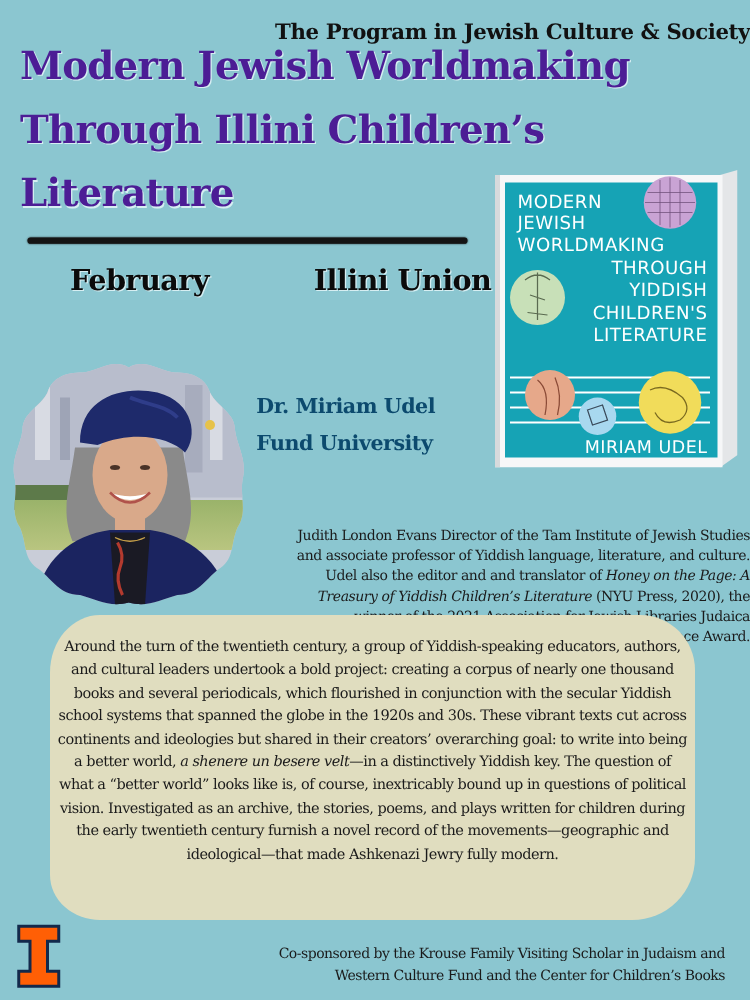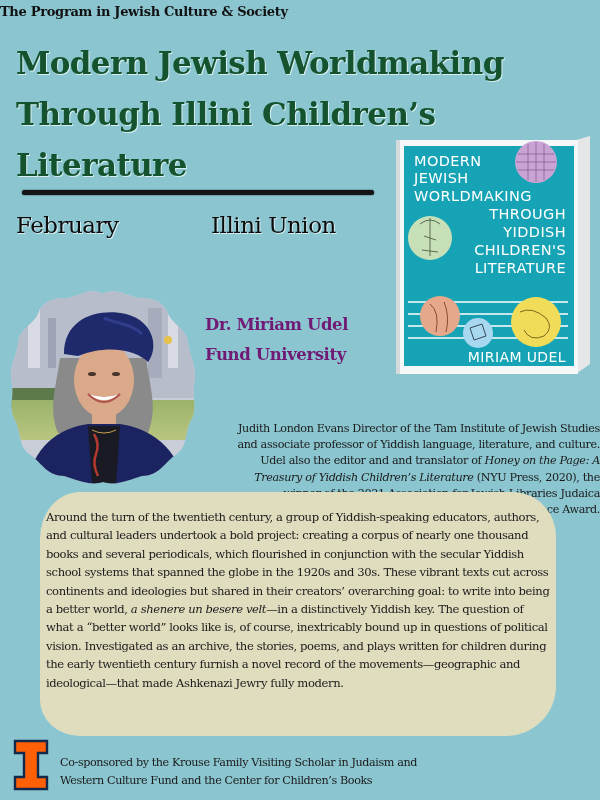--- a/index.html
+++ b/index.html
@@ -6,70 +6,71 @@
     html, body { width: 600px; height: 800px; overflow: hidden; }
     body {
       background: #8bc6d0;
       position: relative;
       font-family: "DejaVu Serif", serif;
       color: #111;
     }
     .abs { position: absolute; }
 
     .program {
-      left: 0; width: 600px; top: 4px;
-      text-align: left;
-      font-family: "DejaVu Serif", serif;
-      font-weight: bold;
-      font-size: 13px;
+      left: 0; width: 600px; top: 16px;
+      text-align: right;
+      font-family: "DejaVu Serif", serif;
+      font-weight: bold;
+      font-size: 17px;
       letter-spacing: -0.3px;
       color: #111;
     }
     .title {
-      left: 16px; top: 38px; width: 560px;
+      left: 16px; top: 28px; width: 560px;
       font-family: "DejaVu Serif", serif;
       font-weight: bold;
       font-size: 31px;
       line-height: 51px;
       letter-spacing: -0.6px;
-      color: #14532d;
+      color: #4c1d95;
       text-shadow: 1px 1px 0 #d6eef2;
     }
     .divider {
       left: 22px; top: 190px; width: 352px; height: 5px;
       background: #141414;
       border-radius: 3px;
       box-shadow: 0 0 1.5px #141414;
     }
     .when, .where {
       top: 206px;
       font-family: "DejaVu Serif", serif;
-      font-weight: normal;
+      font-weight: bold;
       font-size: 23px;
       line-height: 38px;
       letter-spacing: -0.5px;
       color: #0b0b0b;
       text-shadow: 1px 1px 0 #d6eef2;
+      margin-left: 40px;
     }
     .when { left: 16px; width: 180px; }
     .where { left: 211px; width: 180px; }
 
     
     .photo {
       left: 8px; top: 288px; width: 190px; height: 196px;
     }
 
     .speaker {
       left: 205px; top: 310px; width: 190px;
       font-family: "DejaVu Serif", serif;
       font-weight: bold;
       font-size: 16.5px;
       line-height: 30px;
       letter-spacing: -0.4px;
-      color: #701a75;
+      color: #0c4a6e;
     }
 
     
     .book {
       left: 396px; top: 136px; width: 194px; height: 238px;
     }
 
     .bio {
       left: 228px; top: 377px; width: 372px;
       text-align: right;
@@ -82,38 +83,39 @@
     }
     .bio i { font-style: italic; }
 
     .abstract-box {
       left: 40px; top: 492px; width: 516px; height: 244px;
       background: #e0ddbf;
       border-radius: 40px 44px 50px 40px / 46px 44px 50px 36px;
     }
     .abstract {
       left: 46px; top: 508px; width: 504px;
-      text-align: left;
+      text-align: center;
       font-family: "DejaVu Serif", serif;
       font-size: 11.6px;
       line-height: 18.4px;
       letter-spacing: -0.4px;
       color: #1a1a1a;
     }
     .abstract i { font-style: italic; }
 
     .logo { left: 13px; top: 739px; width: 36px; height: 52px; }
 
     .sponsor {
       left: 60px; top: 754px; width: 520px;
       font-family: "DejaVu Serif", serif;
       font-size: 11.2px;
       line-height: 18px;
       letter-spacing: -0.4px;
       color: #1a1a1a;
+      text-align: right;
     }
   </style>
 </head>
 <body>
 
 <div class="abs program">The Program in Jewish Culture &amp; Society</div>
 
 <div class="abs title">
   <div>Modern Jewish Worldmaking</div>
   <div>Through Illini Children’s</div>

